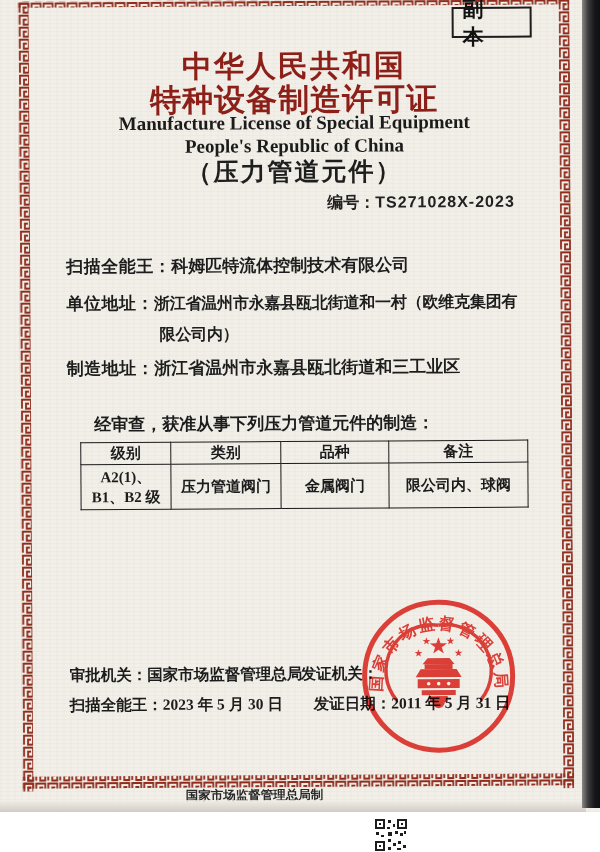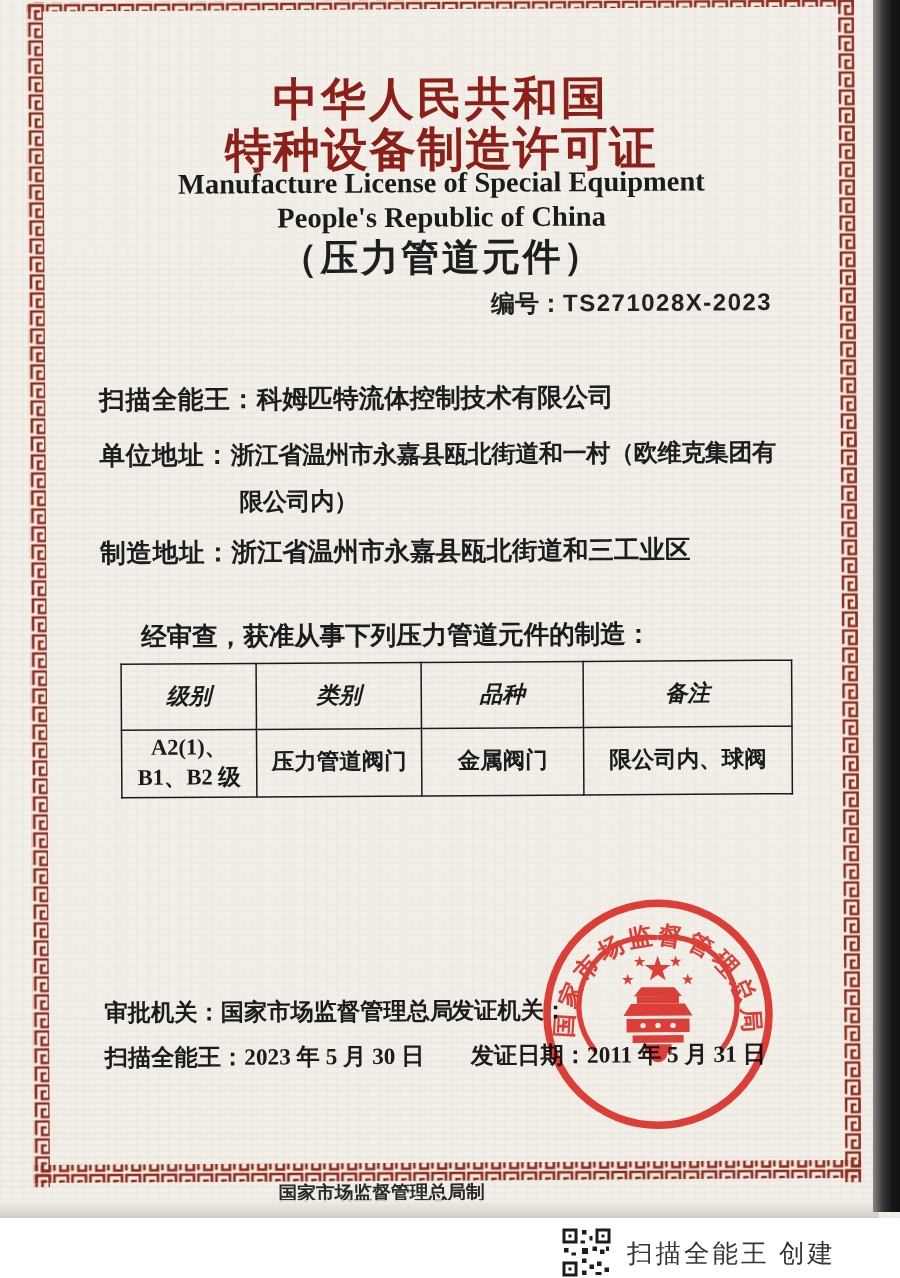--- a/index.html
+++ b/index.html
@@ -40,21 +40,21 @@
   .f-addr1 .val, .f-addr2 { font-size:16px; letter-spacing:-0.2px; }
   .f-addr2 { position:absolute; left:160px; top:324px; font-weight:600; color:#1d1d1d; }
   .f-mfg   { left:67px; top:356px; }
 
   .intro { position:absolute; left:94px; top:412px; font-size:17px; font-weight:600; color:#1c1c1c; }
 
   table.lic { position:absolute; left:80px; top:441px; width:447px; border-collapse:collapse;
       table-layout:fixed; background:transparent; }
   table.lic th, table.lic td { border:1.6px solid #1a1a1a; text-align:center; vertical-align:middle;
       font-size:15px; font-weight:600; color:#1b1b1b; padding:1px 3px; }
-  table.lic th { height:44px;font-style:italic; }
+  table.lic th { height:22px; }
   table.lic td { height:45px; line-height:1.35; }
 
   .bline { position:absolute; font-size:15.5px; font-weight:600; color:#1c1c1c; white-space:nowrap; z-index:2; }
   .b-approval { left:68px;  top:664px; }
   .b-valid    { left:68px;  top:694px; }
   .b-issuer   { left:299px; top:664px; }
   .b-date     { left:312px; top:694px; }
 
   .seal { position:absolute; left:357px; top:597px; width:160px; height:160px;
       z-index:5; opacity:.88; mix-blend-mode:multiply; pointer-events:none; }
@@ -78,20 +78,21 @@
         <pattern id="mk" width="12" height="12" patternUnits="userSpaceOnUse">
           <path d="M2 11 V2 H11 V11 H6 V6 H9" fill="none" stroke="#8f2c1d" stroke-width="1.8"></path>
         </pattern>
       </defs>
       <rect x="0" y="-6" width="552" height="12" fill="url(#mk)"></rect>
       <rect x="0" y="775" width="552" height="12" fill="url(#mk)"></rect>
       <rect x="0" y="-6" width="11" height="796" fill="url(#mk)"></rect>
       <rect x="541" y="-6" width="11" height="796" fill="url(#mk)"></rect>
     </svg>
 
+    <div class="copy-box">副 本</div>
 
     <div class="t-center title-cn1">中华人民共和国</div>
     <div class="t-center title-cn2">特种设备制造许可证</div>
     <div class="t-center title-en title-en1">Manufacture License of Special Equipment</div>
     <div class="t-center title-en title-en2">People's Republic of China</div>
     <div class="t-center subtitle">（压力管道元件）</div>
 
     <div class="serial">
       <span class="lbl">编号：</span><span class="num">TS271028X-2023</span>
     </div>
@@ -208,14 +209,13 @@
         <rect x="2" y="14" width="3" height="3"></rect>
         <rect x="7" y="17" width="3" height="2"></rect>
       <rect x="14" y="21" width="3" height="3"></rect>
         <rect x="19" y="25" width="3" height="3"></rect>
         <rect x="24" y="23" width="3" height="3"></rect>
       <rect x="29" y="27" width="3" height="3"></rect>
         <rect x="14" y="29" width="3" height="3"></rect>
         <rect x="23" y="30" width="4" height="2"></rect>
     </g>
   </svg>
-  <span class="wm-text">扫描全能王 创建</span>
 </div>
 
 </body></html>

